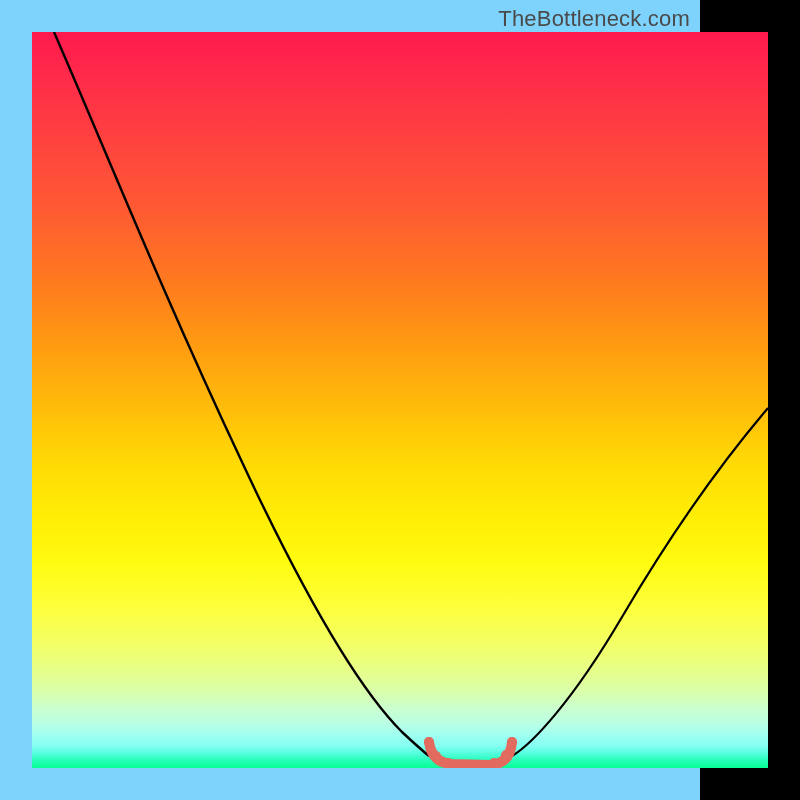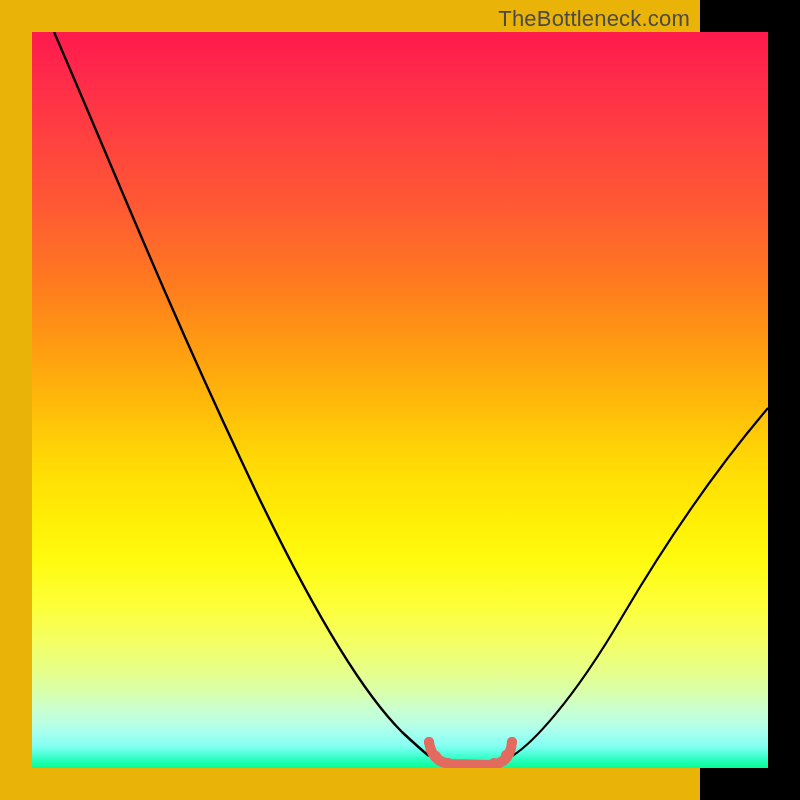--- a/index.html
+++ b/index.html
@@ -8,21 +8,21 @@
     width: 800px;
     height: 800px;
     overflow: hidden;
     background: #000;
     font-family: Arial, Helvetica, sans-serif;
   }
   .frame {
     position: relative;
     width: 700px;
     height: 800px;
-    background: #eab308;
+    background: #7dd3fc;
   }
   .inner {
     position: absolute;
     left: 32px;
     top: 32px;
     width: 736px;
     height: 736px;
     overflow: hidden;
   }
   

